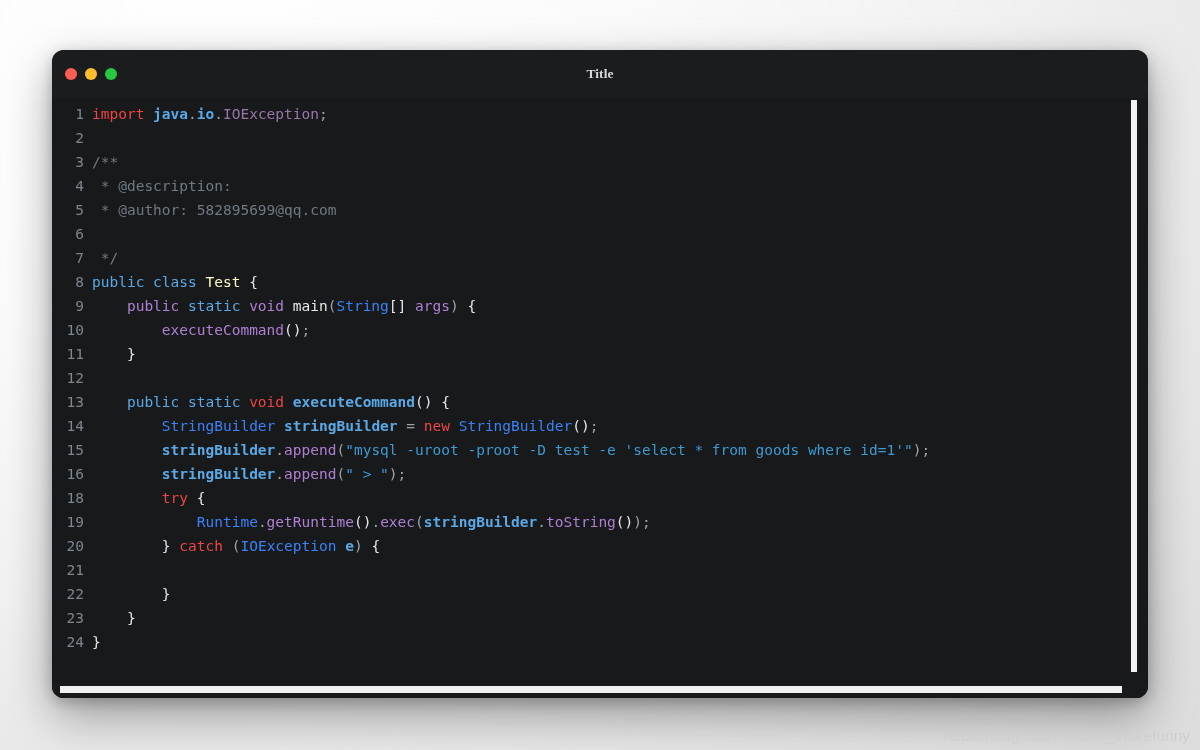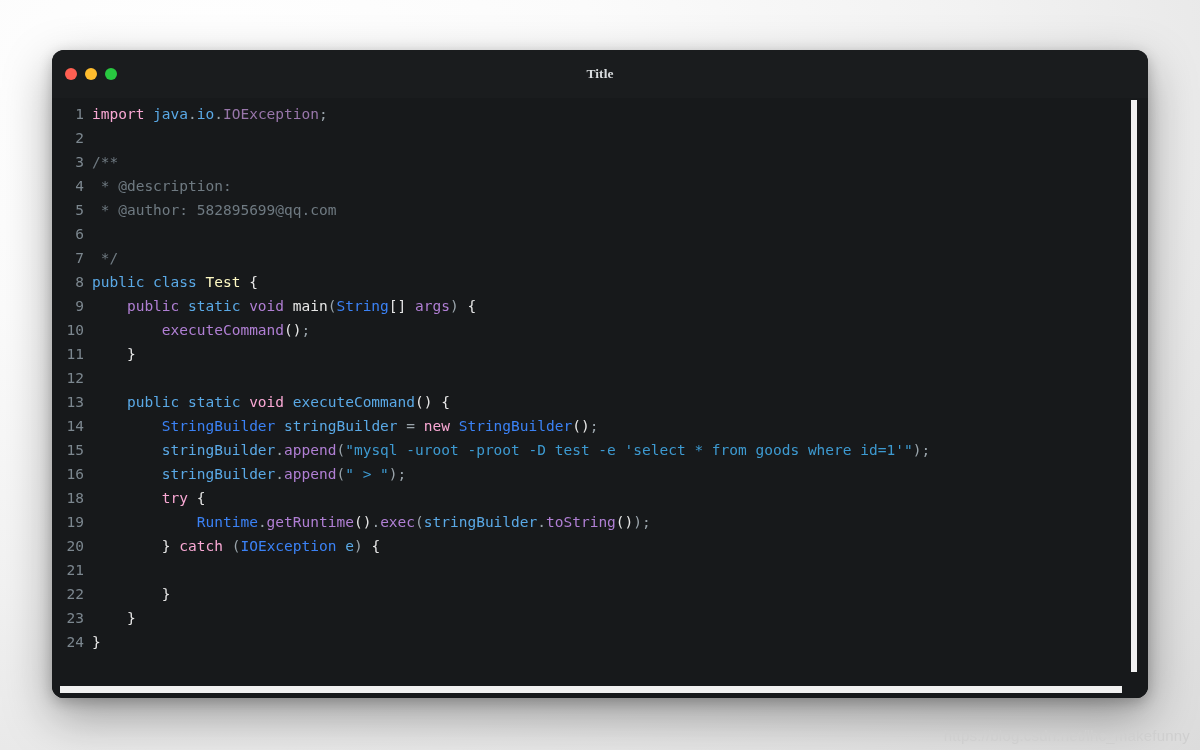--- a/index.html
+++ b/index.html
@@ -99,27 +99,27 @@
     user-select: none;
     font-family: "DejaVu Sans Mono", "Liberation Mono", monospace;
     font-size: 14.5px;
   }
 
   .code-text { white-space: pre; }
 
   
   .t-plain   { color: #e6e6e6; }
   .t-comment { color: #6f7a82; }
-  .t-kw-o    { color: #f9a8d4; }   
+  .t-kw-o    { color: #ef4444; }   
   .t-kw-p    { color: #b07fd4; }   
   .t-kw-b    { color: #5aa9e6; }   
   .t-type    { color: #3b82f6; }
   .t-cls     { color: #9876aa; }
   .t-fn      { color: #b07fd4; }   
-  .t-ident   { color: #5aa9e6; }
+  .t-ident   { color: #5aa9e6; font-weight: bold; }
   .t-str     { color: #3d9ad1; }
   .t-punc    { color: #9aa4ab; }
   .t-name    { color: #fef9c3; }
 
   
   #vscrollbar {
     position: absolute;
     right: 11px;
     top: 2px;
     width: 6px;

